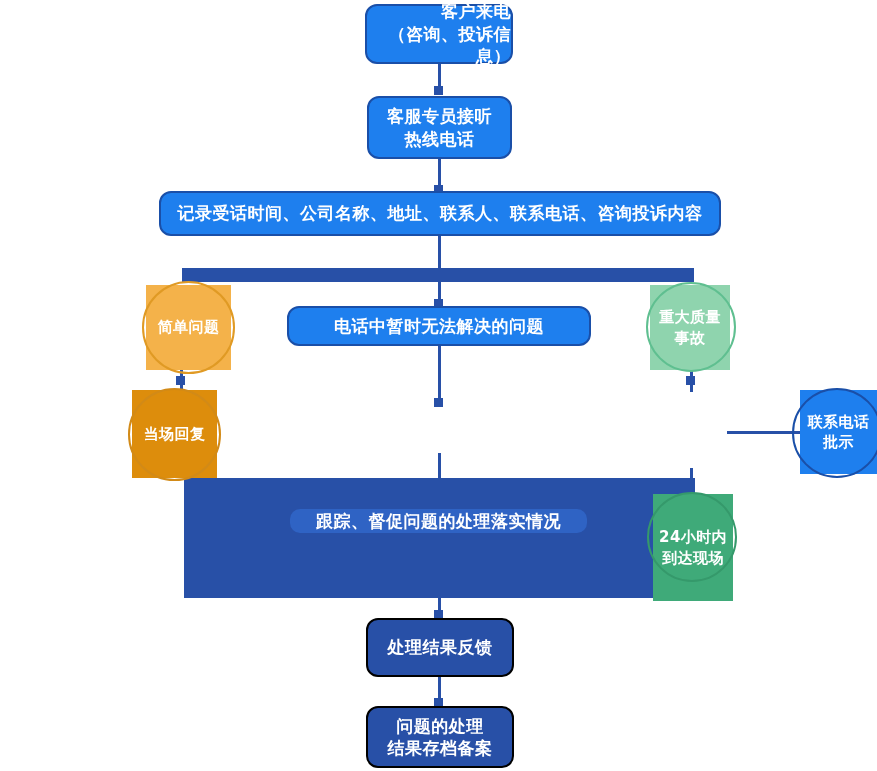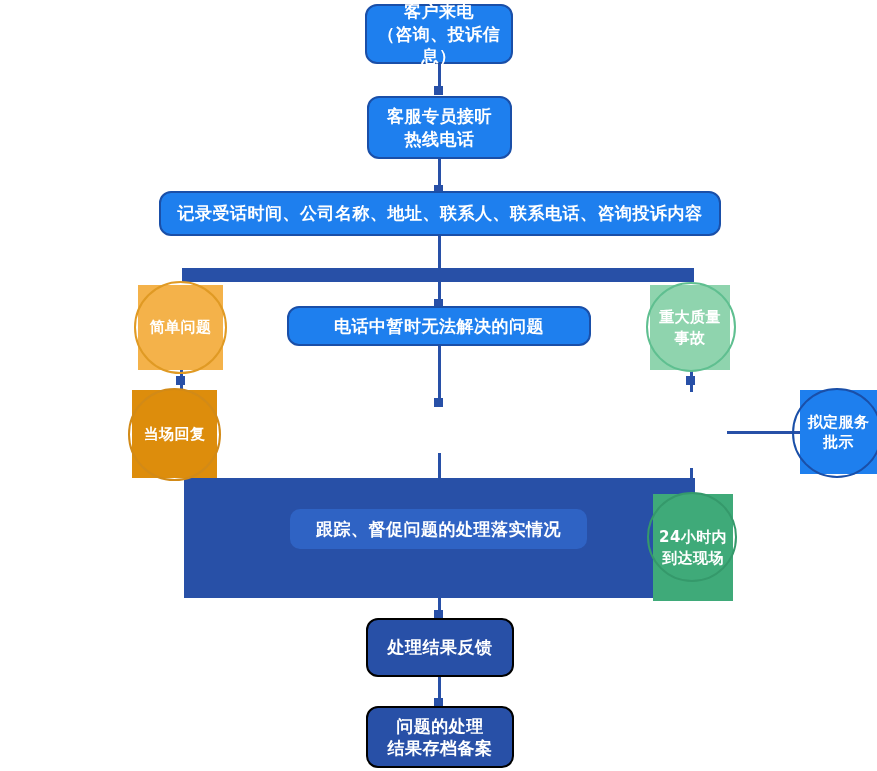--- a/index.html
+++ b/index.html
@@ -141,29 +141,29 @@
   <div class="arrowhead" style="left:686px; top:482px;"></div>
 
   <div class="band" style="left:184px; top:478px; width:511px; height:120px;"></div>
 
   <div class="vline" style="left:438px; top:598px; height:20px;"></div>
   <div class="arrowhead" style="left:434px; top:610px;"></div>
 
   <div class="vline" style="left:438px; top:677px; height:28px;"></div>
   <div class="arrowhead" style="left:434px; top:698px;"></div>
 
-  <div class="node box-bright" style="left:365px; top:4px; width:148px; height:60px;">客户来电
+  <div class="node box-bright" style="left:365px; top:4px; width:148px; height:60px;text-align:right;">客户来电
 （咨询、投诉信息）</div>
 
   <div class="node box-bright" style="left:367px; top:96px; width:145px; height:63px;">客服专员接听
 热线电话</div>
 
   <div class="node box-bright" style="left:159px; top:191px; width:562px; height:45px;">记录受话时间、公司名称、地址、联系人、联系电话、咨询投诉内容</div>
 
-  <div class="sqcirc" style="left:138px; top:285px; width:85px; height:85px;">
+  <div class="sqcirc" style="left:146px; top:285px; width:85px; height:85px;">
     <div class="sq" style="background:#F4B24A;"></div>
     <div class="ci" style="left:-4px; top:-4px; width:93px; height:93px; border:2px solid #E09A24;"></div>
     <div class="lbl">简单问题</div>
   </div>
 
   <div class="sqcirc" style="left:132px; top:390px; width:85px; height:88px;">
     <div class="sq" style="background:#DD8D0C;"></div>
     <div class="ci" style="left:-4px; top:-2px; width:93px; height:93px; border:2px solid #D28A17;"></div>
     <div class="lbl">当场回复</div>
   </div>
@@ -175,31 +175,31 @@
     <div class="sq" style="background:#8FD4AE;"></div>
     <div class="ci" style="left:-4px; top:-3px; width:90px; height:90px; border:2px solid #5FBF90;"></div>
     <div class="lbl">重大质量
 事故</div>
   </div>
 
 
   <div class="sqcirc" style="left:800px; top:390px; width:77px; height:84px;">
     <div class="sq" style="background:#1E7FEE;"></div>
     <div class="ci" style="left:-8px; top:-2px; width:90px; height:90px; border:2px solid #1A4FA8;"></div>
-    <div class="lbl">拟定服务
+    <div class="lbl">联系电话
 批示</div>
   </div>
 
   <div class="sqcirc" style="left:653px; top:494px; width:80px; height:107px;">
     <div class="sq" style="background:#3FAA79;"></div>
     <div class="ci" style="left:-6px; top:-2px; width:90px; height:90px; border:2px solid #35996B;"></div>
     <div class="lbl">24小时内
 到达现场</div>
   </div>
 
-  <div class="node box-onband" style="left:290px; top:509px; width:297px; height:40px;">跟踪、督促问题的处理落实情况</div>
+  <div class="node box-onband" style="left:290px; top:509px; width:297px; height:24px;">跟踪、督促问题的处理落实情况</div>
 
   <div class="node box-dark" style="left:366px; top:618px; width:148px; height:59px;">处理结果反馈</div>
 
   <div class="node box-dark" style="left:366px; top:706px; width:148px; height:62px;">问题的处理
 结果存档备案</div>
 
 </div>
 
 </body></html>

